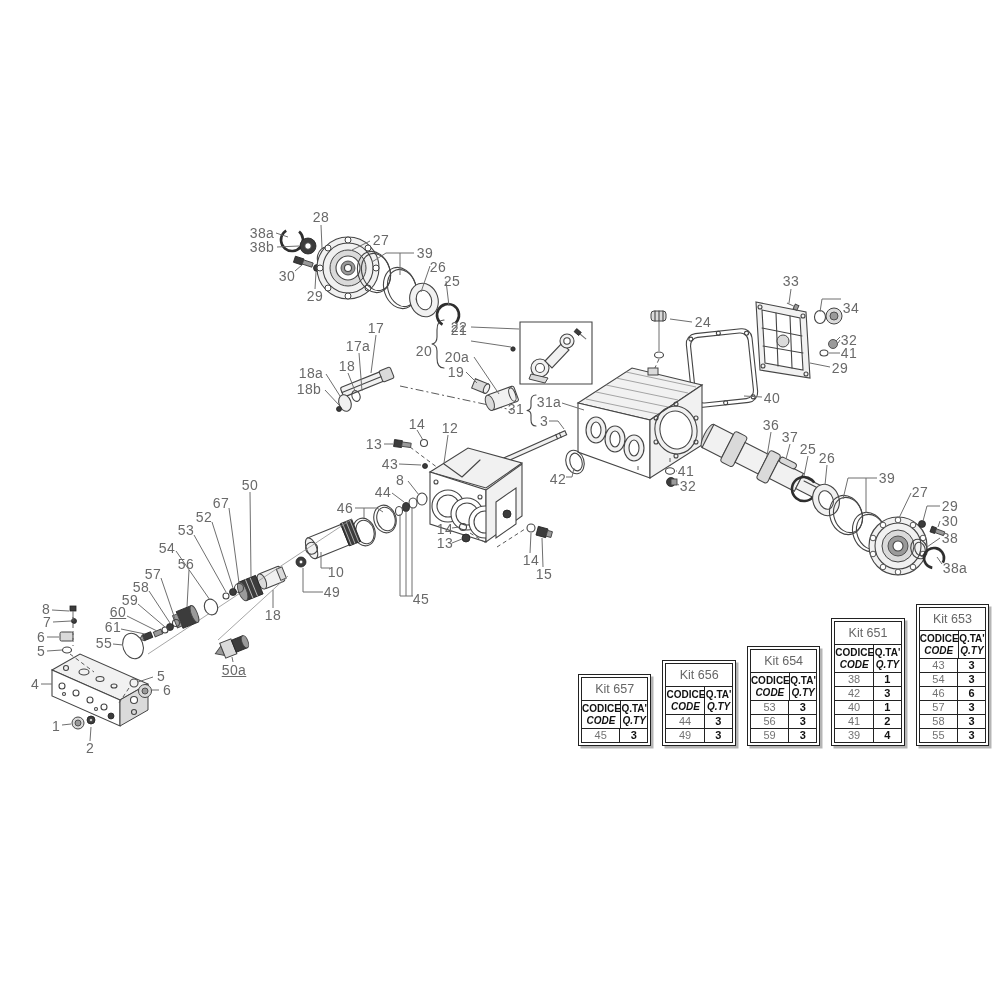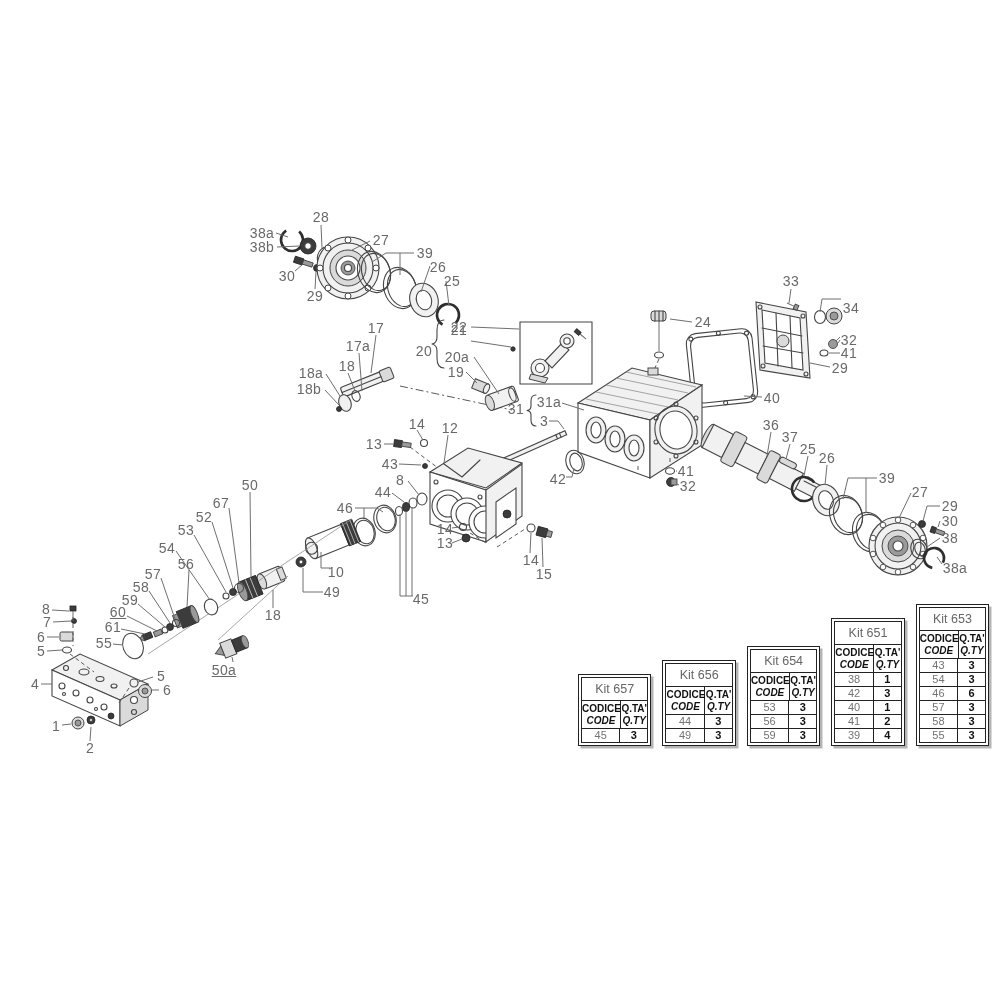--- a/index.html
+++ b/index.html
@@ -545,21 +545,21 @@
       <div class="plabel" style="left: 153px; top: 574px;">57</div>
       <div class="plabel" style="left: 141px; top: 587px;">58</div>
       <div class="plabel" style="left: 130px; top: 600px;">59</div>
       <div class="plabel" style="left: 118px; top: 612px; text-decoration: underline;">60</div>
       <div class="plabel" style="left: 113px; top: 627px;">61</div>
       <div class="plabel" style="left: 104px; top: 643px;">55</div>
       <div class="plabel" style="left: 336px; top: 572px;">10</div>
       <div class="plabel" style="left: 332px; top: 592px;">49</div>
       <div class="plabel" style="left: 273px; top: 615px;">18</div>
       <div class="plabel" style="left: 421px; top: 599px;">45</div>
-      <div class="plabel" style="left: 224px; top: 670px; text-decoration: underline;">50a</div>
+      <div class="plabel" style="left: 234px; top: 670px; text-decoration: underline;">50a</div>
       <div class="plabel" style="left: 445px; top: 529px;">14</div>
       <div class="plabel" style="left: 445px; top: 543px;">13</div>
       <div class="plabel" style="left: 531px; top: 560px;">14</div>
       <div class="plabel" style="left: 544px; top: 574px;">15</div>
       <div class="plabel" style="left: 46px; top: 609px;">8</div>
       <div class="plabel" style="left: 47px; top: 622px;">7</div>
       <div class="plabel" style="left: 41px; top: 637px;">6</div>
       <div class="plabel" style="left: 41px; top: 651px;">5</div>
       <div class="plabel" style="left: 35px; top: 684px;">4</div>
       <div class="plabel" style="left: 161px; top: 676px;">5</div>

